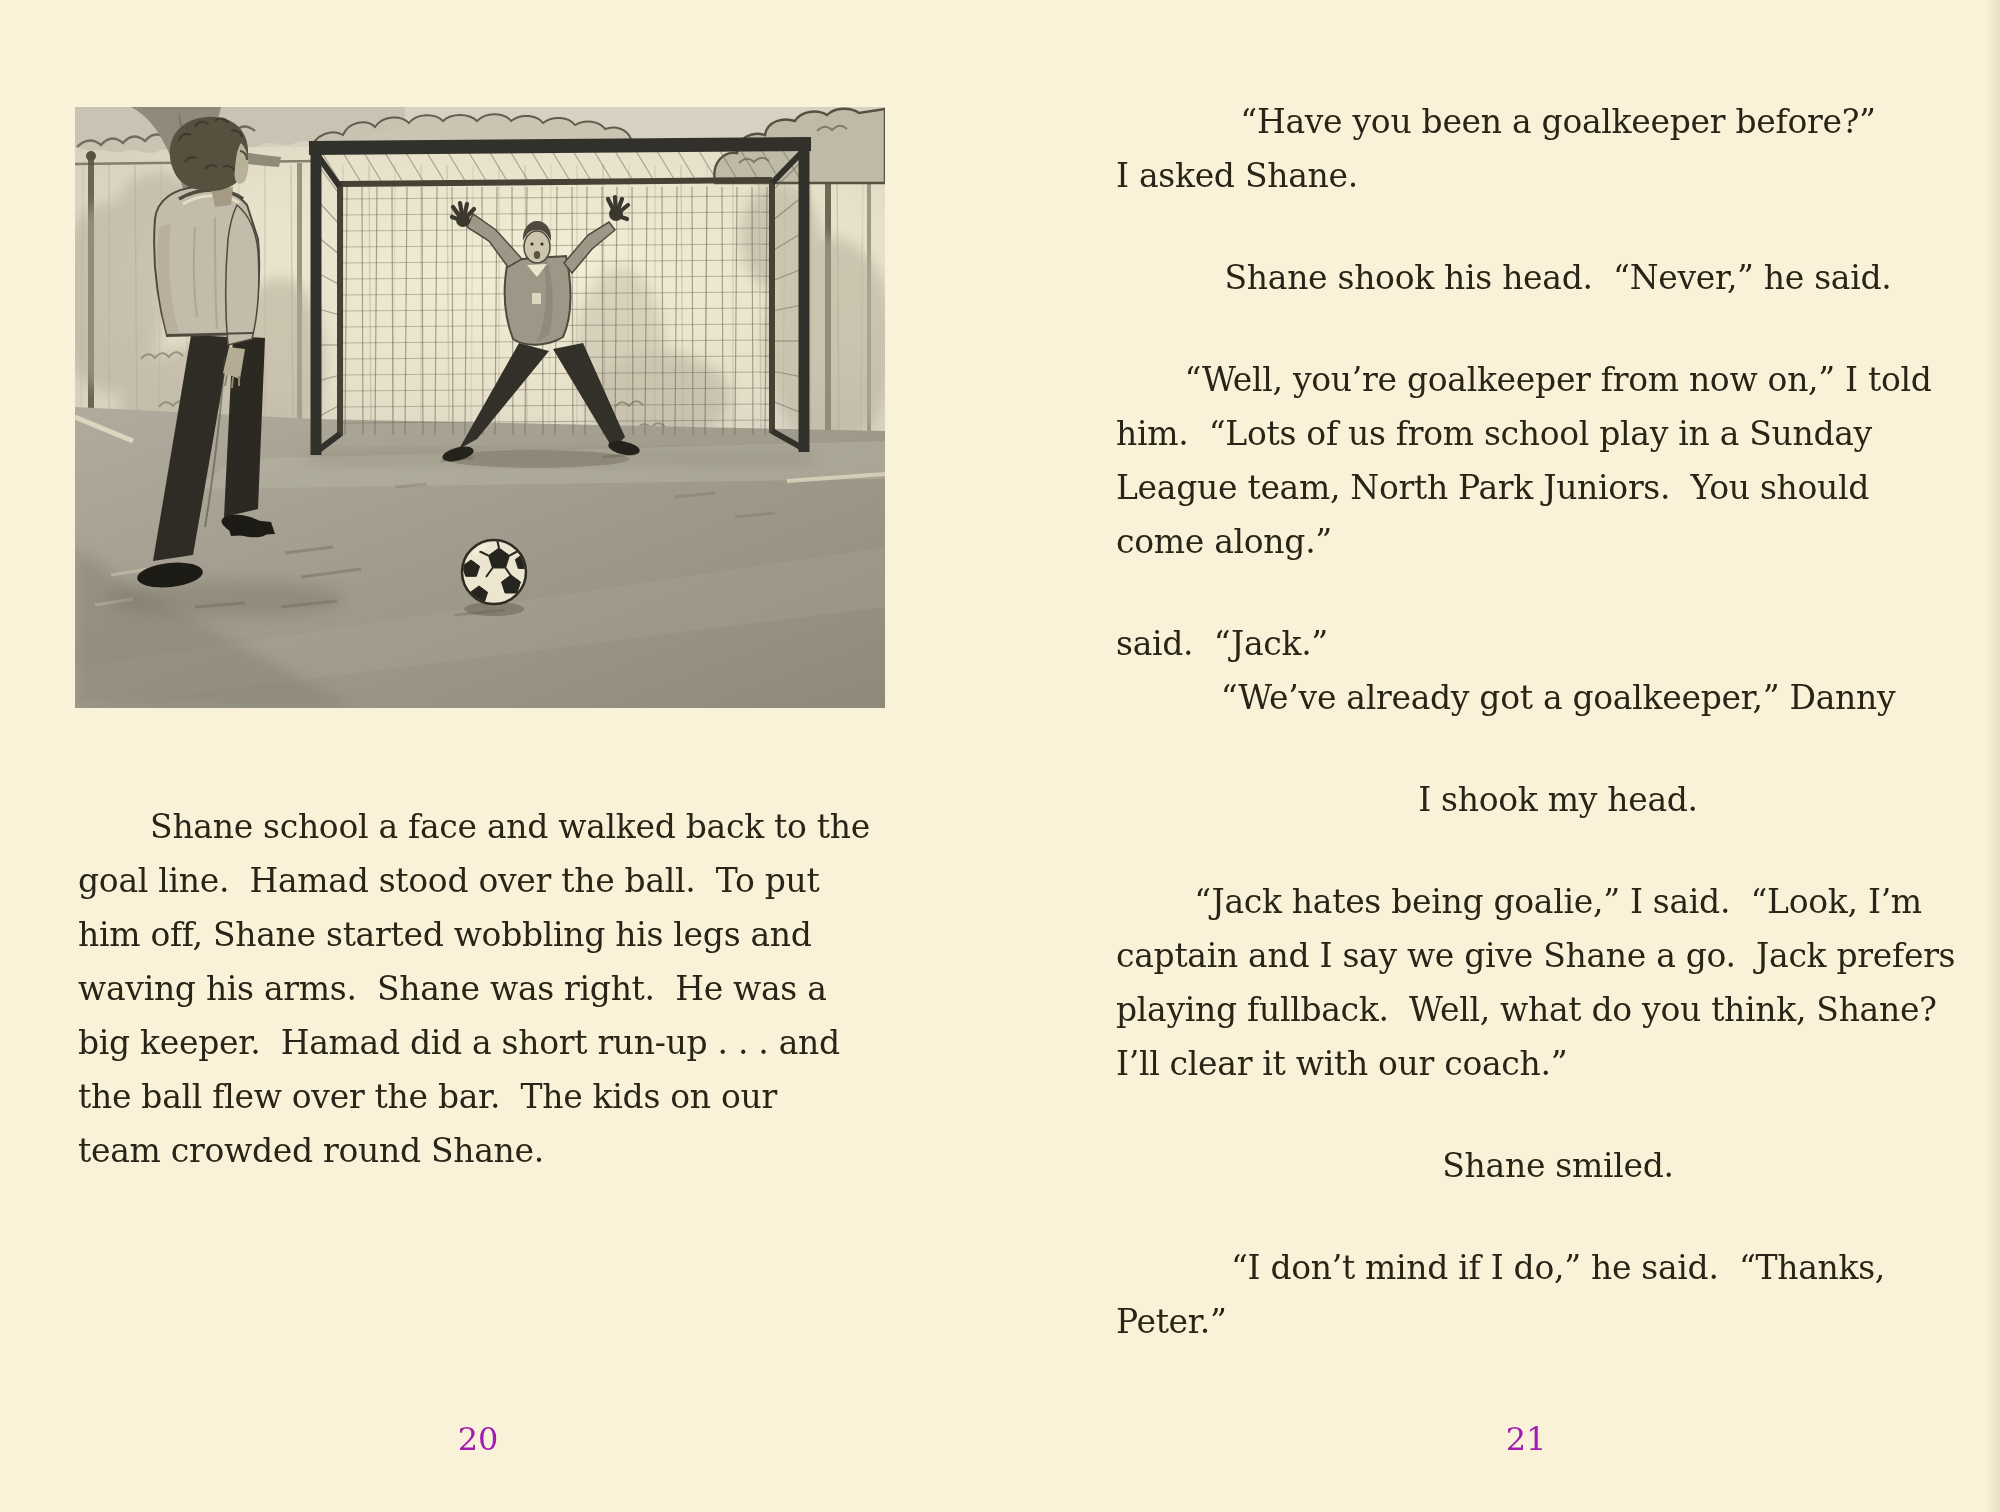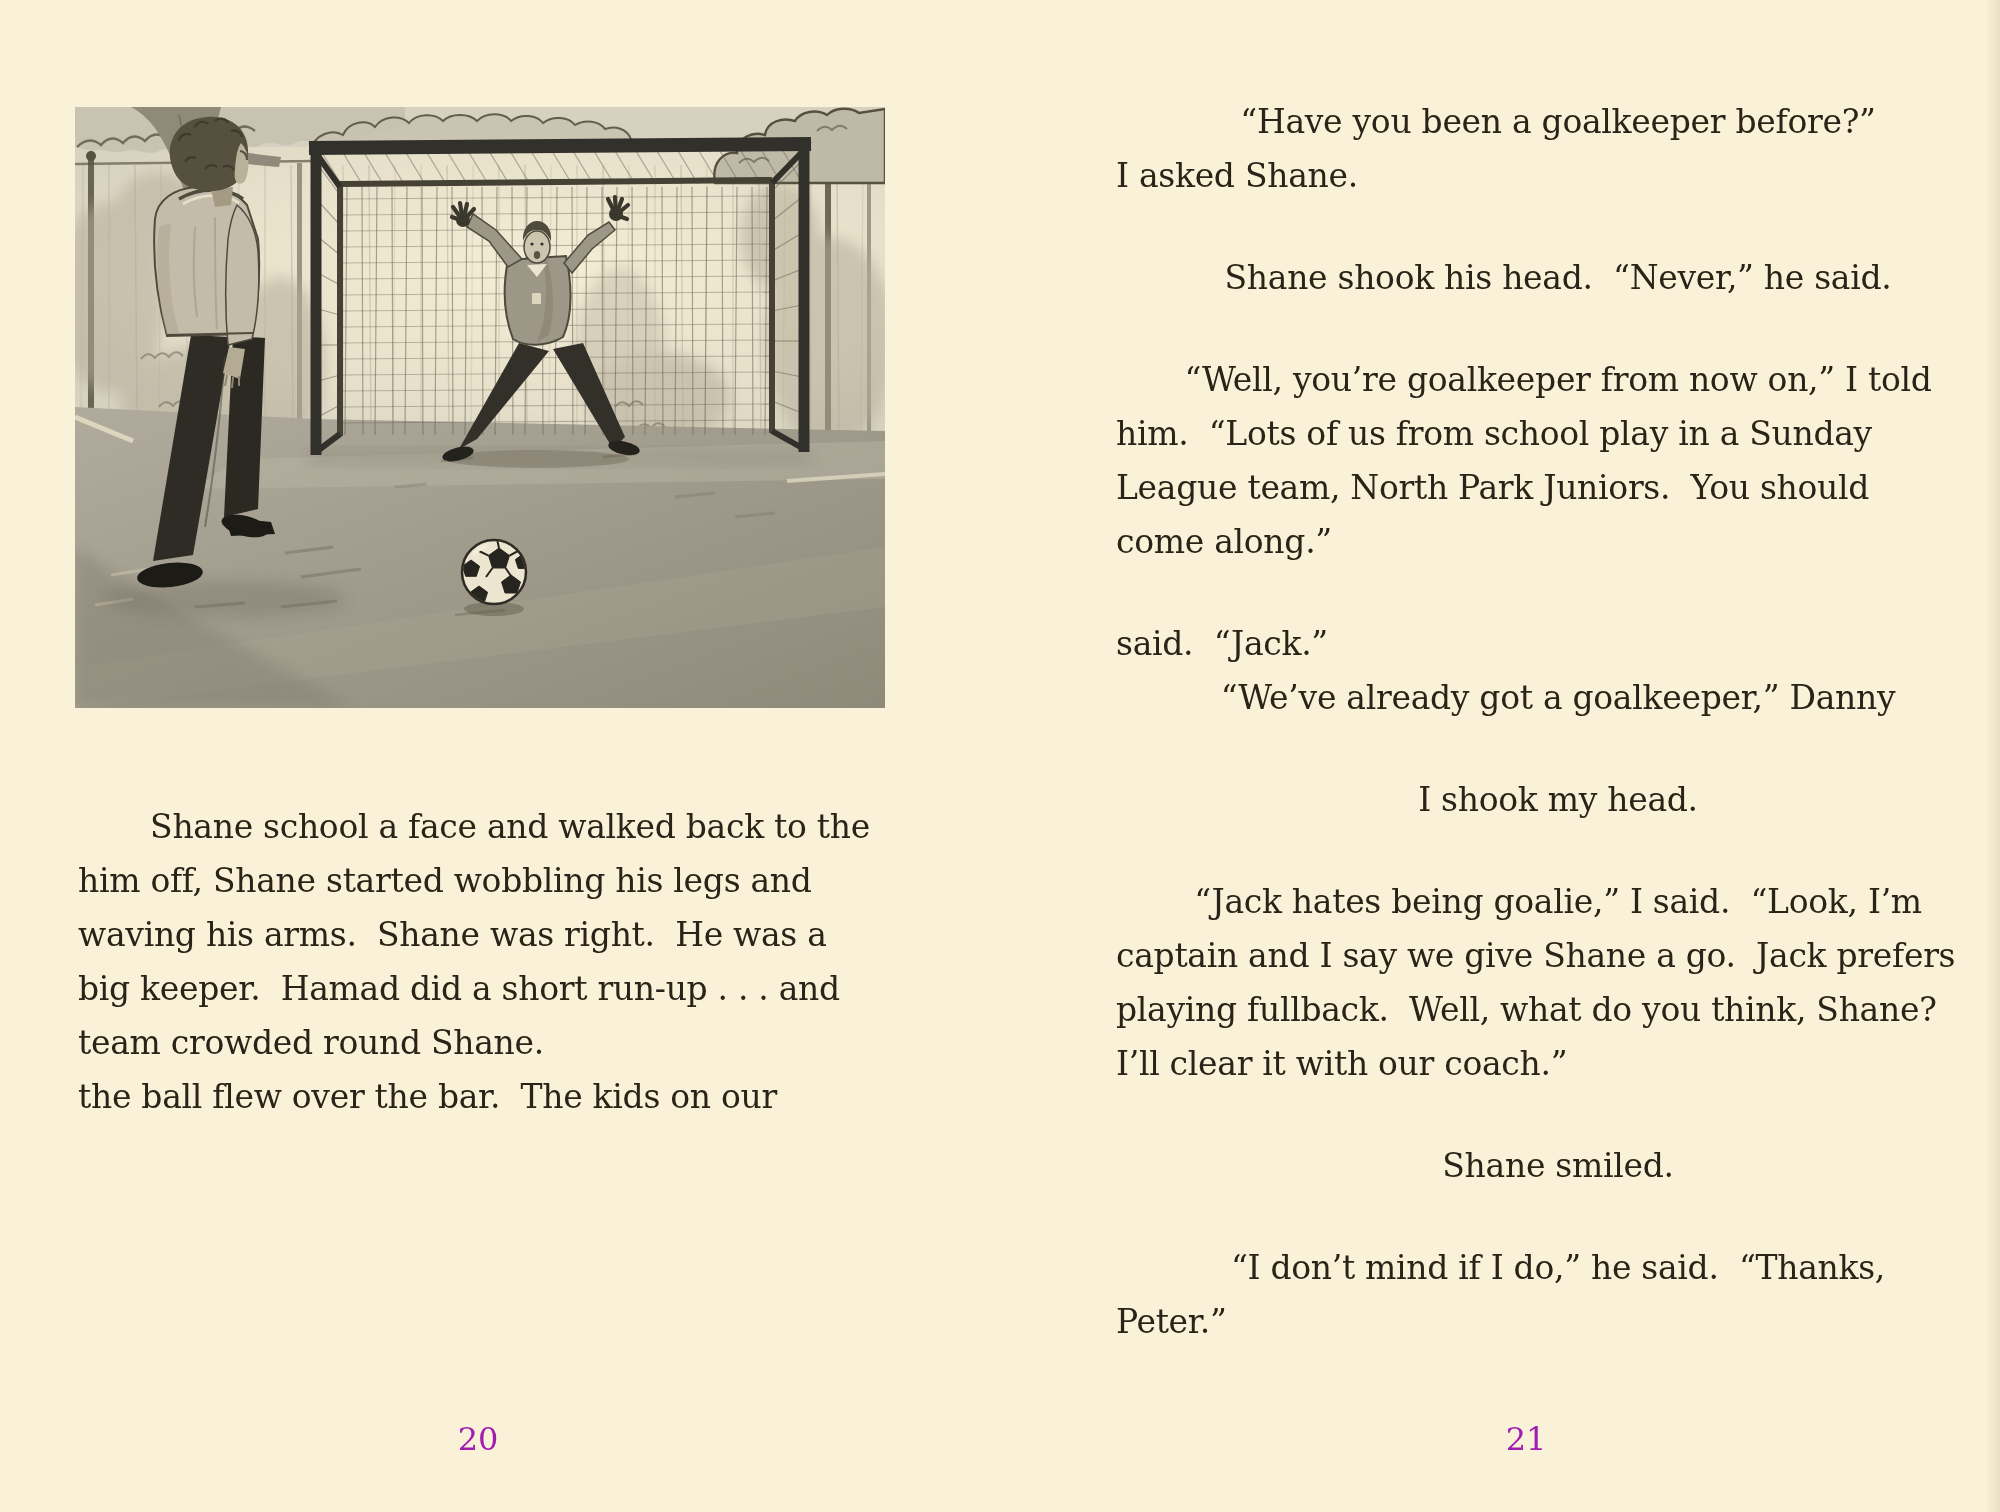--- a/index.html
+++ b/index.html
@@ -347,25 +347,26 @@
           <path d="M397,492 A32,32 0 0 0 450,454 A27,27 0 0 1 397,492 Z" fill="#b6b09d" stroke="none" opacity=".45"></path>
         </g>
         <path d="M398,448 a26,26 0 0 1 14,-9" stroke="#f6f0da" stroke-width="4" fill="none" opacity=".8"></path>
       </g>
     </svg>
   </div>
 
   <div class="text-block" id="left-text">
     <div class="para">
       <div class="line indent">Shane school a face and walked back to the</div>
+      <div class="line">goal line.  Hamad stood over the ball.  To put</div>
       <div class="line">him off, Shane started wobbling his legs and</div>
       <div class="line">waving his arms.  Shane was right.  He was a</div>
       <div class="line">big keeper.  Hamad did a short run-up . . . and</div>
+      <div class="line">the ball flew over the bar.  The kids on our</div>
       <div class="line">team crowded round Shane.</div>
-      <div class="line">the ball flew over the bar.  The kids on our</div>
     </div>
   </div>
   <div class="page-number" id="left-pagenum">20</div>
 </div>
 
 <div class="page" id="right-page">
   <div class="text-block" id="right-text">
     <div class="para">
       <div class="line indent">“Have you been a goalkeeper before?”</div>
       <div class="line">I asked Shane.</div>

